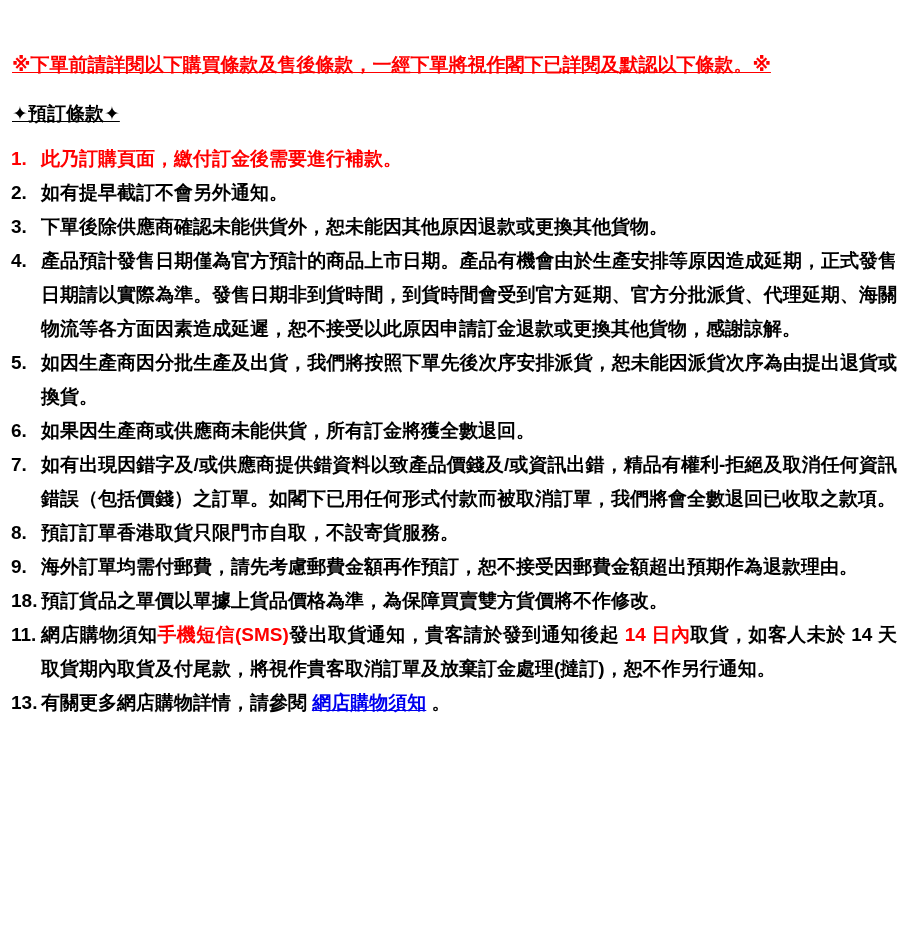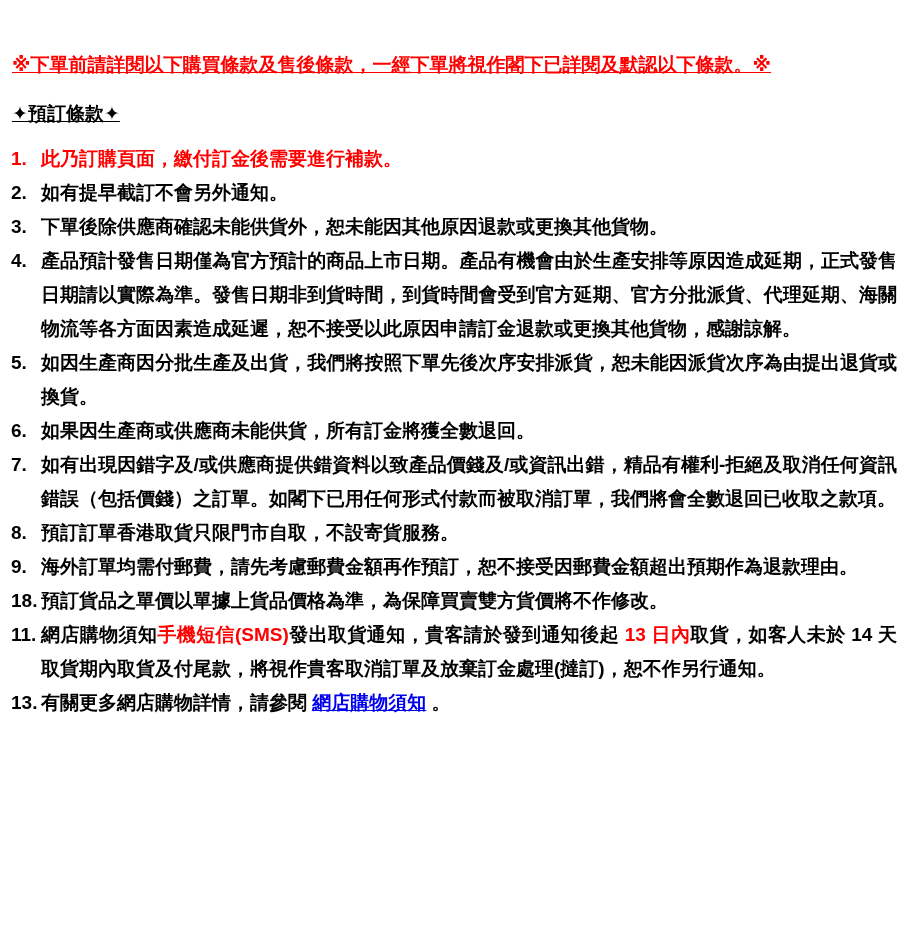--- a/index.html
+++ b/index.html
@@ -99,20 +99,20 @@
       <li class="term-item">
         <span class="term-num">9.</span>
         <span class="term-text"><span>海外訂單均需付郵費，請先考慮郵費金額再作預訂，恕不接受因郵費金額超出預期作為退款理由。</span></span>
       </li>
       <li class="term-item">
         <span class="term-num">18.</span>
         <span class="term-text"><span>預訂貨品之單價以單據上貨品價格為準，為保障買賣雙方貨價將不作修改。</span></span>
       </li>
       <li class="term-item">
         <span class="term-num">11.</span>
-        <span class="term-text"><span>網店購物須知</span><span class="seg-red-underline">手機短信(SMS)</span><span>發出取貨通知，貴客請於發到通知後起 </span><span class="seg-red-underline">13 日內</span><span>取貨，如客人未於 14 天取貨期內取貨及付尾款，將視作貴客取消訂單及放棄訂金處理(撻訂)，恕不作另行通知。</span></span>
+        <span class="term-text"><span>網店購物須知</span><span class="seg-red-underline">手機短信(SMS)</span><span>發出取貨通知，貴客請於發到通知後起 </span><span class="seg-red-underline">14 日內</span><span>取貨，如客人未於 14 天取貨期內取貨及付尾款，將視作貴客取消訂單及放棄訂金處理(撻訂)，恕不作另行通知。</span></span>
       </li>
       <li class="term-item">
         <span class="term-num">13.</span>
         <span class="term-text"><span>有關更多網店購物詳情，請參閱 </span><a href="#" class="seg-link">網店購物須知</a><span> 。</span></span>
       </li>
     </ol>
 </div>
 
 </body></html>

